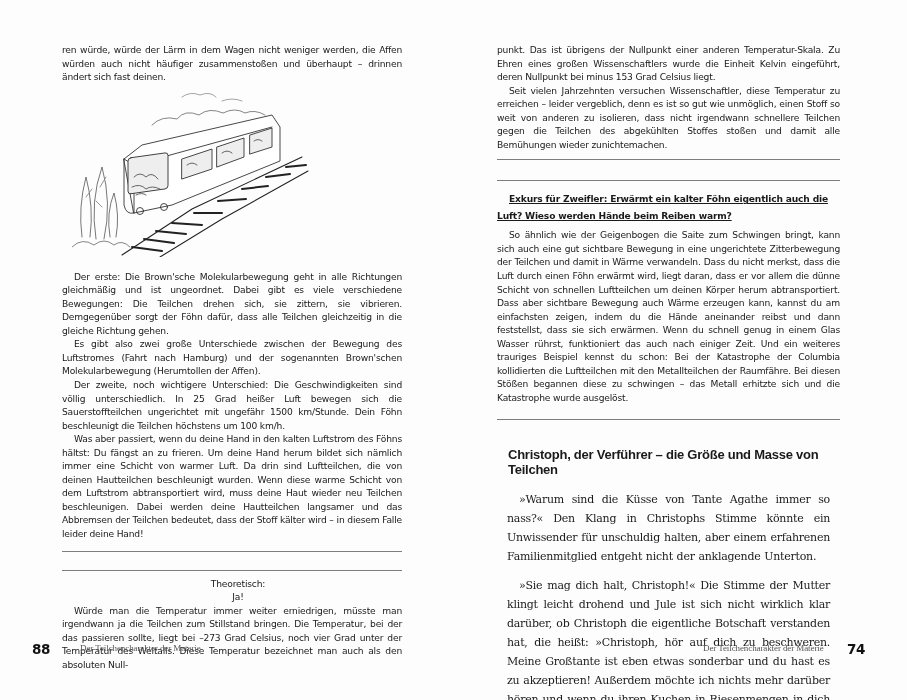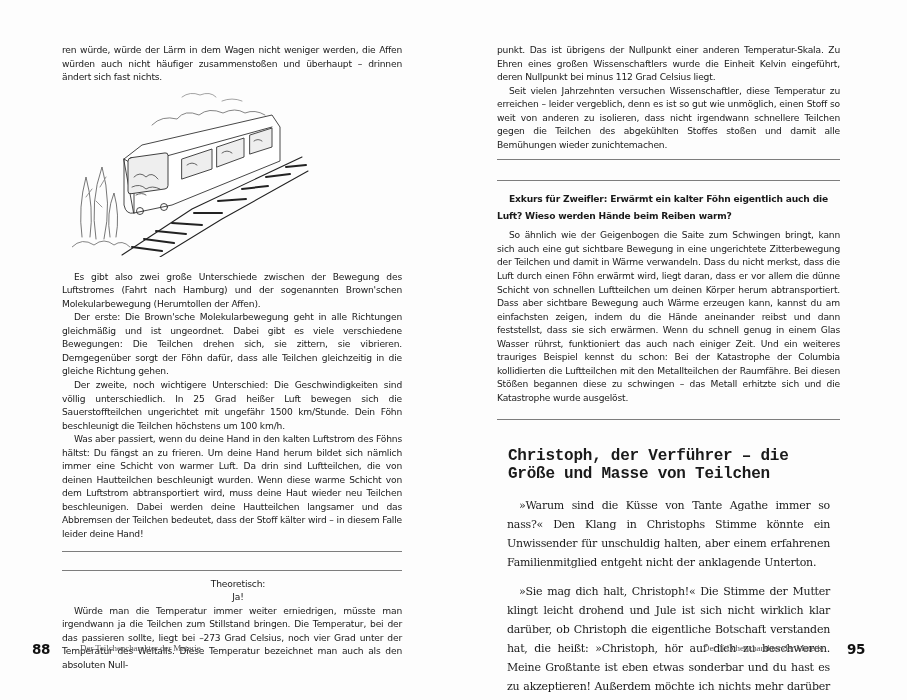--- a/index.html
+++ b/index.html
@@ -21,42 +21,42 @@
   p.para { margin:0; text-align:justify; text-indent:12px; }
   p.noindent { text-indent:0; }
   p.plain { text-align:center; }
 
   .illus { position:relative; height:176px; margin:2px 0 8px 0; }
   .illus svg { position:absolute; left:10px; top:0; }
 
   .rule { height:0; border-top:1.6px solid #7d7d7d; margin:0; }
   .exkurs-title {
     font-family:"DejaVu Sans", sans-serif; font-weight:bold; font-size:9.1px;
-    line-height:15px; margin:0; letter-spacing:-0.2px;
+    line-height:15px; margin:0; letter-spacing:-0.2px;text-decoration:underline;
   }
   .exkurs-body { padding-left:12px; }
 
   .chapter-title {
-    font-family:Liberation Mono, monospace; font-weight:bold; font-size:16px;
+    font-family:Liberation Sans, sans-serif; font-weight:bold; font-size:13px;
     letter-spacing:-0.25px; margin:0; padding-left:11px;
   }
   .serif p {
     font-family:"DejaVu Serif", serif; font-size:11px; line-height:18.9px;
     margin:10px; text-align:justify; text-indent:12px; letter-spacing:-0.25px; word-spacing:0.5px;
   }
 
   .footer { position:absolute; top:643px; font-size:9px; color:#555; font-family:Liberation Serif, serif; letter-spacing:-0.1px; }
   .pagenum { position:absolute; top:641px; font-weight:bold; font-size:13.5px; color:#111; font-family:"DejaVu Sans", sans-serif; letter-spacing:-0.5px;}
 </style>
 </head>
 <body>
 
 <div class="page left">
   <div class="col sans">
-    <p class="para noindent">ren würde, würde der Lärm in dem Wagen nicht weniger werden, die Affen würden auch nicht häufiger zusammenstoßen und überhaupt – drinnen ändert sich fast nichts.</p>
+    <p class="para noindent">ren würde, würde der Lärm in dem Wagen nicht weniger werden, die Affen würden auch nicht häufiger zusammenstoßen und überhaupt – drinnen ändert sich fast deinen.</p>
 
     <div class="illus">
       <svg width="240" height="170" viewBox="0 0 240 170" fill="none" stroke="#333" stroke-width="0.9" stroke-linecap="round">
 
         <path d="M80 38 q10 -10 25 -6 q8 -10 22 -4 q10 -8 24 -2 q12 -6 22 0 q10 -4 20 2" stroke="#777"></path>
         <path d="M110 10 q8 -6 18 -2 q10 -4 16 2" stroke="#999"></path>
         <path d="M150 14 q10 -4 20 0" stroke="#999"></path>
 
         <path d="M52 72 L70 58 L200 28 L208 40 L208 74 L100 118 L62 126 Z" stroke="#333" fill="#fff"></path>
         <path d="M52 72 L52 118 q2 10 10 8"></path>
@@ -80,42 +80,42 @@
 
         <path d="M10 150 q-4 -30 4 -60 q8 30 4 60" stroke="#666"></path>
         <path d="M24 152 q-6 -38 6 -72 q10 36 2 72" stroke="#666"></path>
         <path d="M38 150 q-4 -24 4 -44 q6 22 2 44" stroke="#666"></path>
         <path d="M14 110 l6 -8 M28 100 l6 -10 M30 120 l-6 -6" stroke="#888"></path>
 
         <path d="M0 160 q10 -10 22 -2 q10 -8 20 0 q8 -6 16 2" stroke="#777"></path>
       </svg>
     </div>
 
+    <p class="para">Der erste: Die Brown'sche Molekularbewegung geht in alle Richtungen gleichmäßig und ist ungeordnet. Dabei gibt es viele verschiedene Bewegungen: Die Teilchen drehen sich, sie zittern, sie vibrieren. Demgegenüber sorgt der Föhn dafür, dass alle Teilchen gleichzeitig in die gleiche Richtung gehen.</p>
     <p class="para">Es gibt also zwei große Unterschiede zwischen der Bewegung des Luftstromes (Fahrt nach Hamburg) und der sogenannten Brown'schen Molekularbewegung (Herumtollen der Affen).</p>
-    <p class="para">Der erste: Die Brown'sche Molekularbewegung geht in alle Richtungen gleichmäßig und ist ungeordnet. Dabei gibt es viele verschiedene Bewegungen: Die Teilchen drehen sich, sie zittern, sie vibrieren. Demgegenüber sorgt der Föhn dafür, dass alle Teilchen gleichzeitig in die gleiche Richtung gehen.</p>
     <p class="para">Der zweite, noch wichtigere Unterschied: Die Geschwindigkeiten sind völlig unterschiedlich. In 25 Grad heißer Luft bewegen sich die Sauerstoffteilchen ungerichtet mit ungefähr 1500 km/Stunde. Dein Föhn beschleunigt die Teilchen höchstens um 100 km/h.</p>
     <p class="para">Was aber passiert, wenn du deine Hand in den kalten Luftstrom des Föhns hältst: Du fängst an zu frieren. Um deine Hand herum bildet sich nämlich immer eine Schicht von warmer Luft. Da drin sind Luftteilchen, die von deinen Hautteilchen beschleunigt wurden. Wenn diese warme Schicht von dem Luftstrom abtransportiert wird, muss deine Haut wieder neu Teilchen beschleunigen. Dabei werden deine Hautteilchen langsamer und das Abbremsen der Teilchen bedeutet, dass der Stoff kälter wird – in diesem Falle leider deine Hand!</p>
 
     <div class="rule" style="margin-top:9px;"></div>
     <div class="rule" style="margin-top:18px;"></div>
 
     <div style="margin-top:7px;">
       <p class="para plain">Theoretisch:</p>
       <p class="para plain">Ja!</p>
       <p class="para">Würde man die Temperatur immer weiter erniedrigen, müsste man irgendwann ja die Teilchen zum Stillstand bringen. Die Temperatur, bei der das passieren sollte, liegt bei –273 Grad Celsius, noch vier Grad unter der Temperatur des Weltalls. Diese Temperatur bezeichnet man auch als den absoluten Null-</p>
     </div>
   </div>
 
   <div class="pagenum" style="left:32px;">88</div>
   <div class="footer" style="left:80px;">Der Teilchencharakter der Materie</div>
 </div>
 
 <div class="page right">
   <div class="col sans">
-    <p class="para noindent">punkt. Das ist übrigens der Nullpunkt einer anderen Temperatur-Skala. Zu Ehren eines großen Wissenschaftlers wurde die Einheit Kelvin eingeführt, deren Nullpunkt bei minus 112 Grad Celsius liegt.</p>
+    <p class="para noindent">punkt. Das ist übrigens der Nullpunkt einer anderen Temperatur-Skala. Zu Ehren eines großen Wissenschaftlers wurde die Einheit Kelvin eingeführt, deren Nullpunkt bei minus 153 Grad Celsius liegt.</p>
     <p class="para">Seit vielen Jahrzehnten versuchen Wissenschaftler, diese Temperatur zu erreichen – leider vergeblich, denn es ist so gut wie unmöglich, einen Stoff so weit von anderen zu isolieren, dass nicht irgendwann schnellere Teilchen gegen die Teilchen des abgekühlten Stoffes stoßen und damit alle Bemühungen wieder zunichtemachen.</p>
 
     <div class="rule" style="margin-top:7px;"></div>
     <div class="rule" style="margin-top:20px;"></div>
 
     <div style="margin-top:10px; text-indent:12px;">
       <p class="exkurs-title" style="line-height:17px;">Exkurs für Zweifler: Erwärmt ein kalter Föhn eigentlich auch die Luft? Wieso werden Hände beim Reiben warm?</p>
     </div>
     <p class="para" style="margin-top:4px;">So ähnlich wie der Geigenbogen die Saite zum Schwingen bringt, kann sich auch eine gut sichtbare Bewegung in eine ungerichtete Zitterbewegung der Teilchen und damit in Wärme verwandeln. Dass du nicht merkst, dass die Luft durch einen Föhn erwärmt wird, liegt daran, dass er vor allem die dünne Schicht von schnellen Luftteilchen um deinen Körper herum abtransportiert. Dass aber sichtbare Bewegung auch Wärme erzeugen kann, kannst du am einfachsten zeigen, indem du die Hände aneinander reibst und dann feststellst, dass sie sich erwärmen. Wenn du schnell genug in einem Glas Wasser rührst, funktioniert das auch nach einiger Zeit. Und ein weiteres trauriges Beispiel kennst du schon: Bei der Katastrophe der Columbia kollidierten die Luftteilchen mit den Metallteilchen der Raumfähre. Bei diesen Stößen begannen diese zu schwingen – das Metall erhitzte sich und die Katastrophe wurde ausgelöst.</p>
 
@@ -123,14 +123,14 @@
 
     <h2 class="chapter-title" style="margin-top:27px;">Christoph, der Verführer – die Größe und Masse von Teilchen</h2>
 
     <div class="serif" style="margin-top:14px;">
       <p>»Warum sind die Küsse von Tante Agathe immer so nass?« Den Klang in Christophs Stimme könnte ein Unwissender für unschuldig halten, aber einem erfahrenen Familienmitglied entgeht nicht der anklagende Unterton.</p>
       <p>»Sie mag dich halt, Christoph!« Die Stimme der Mutter klingt leicht drohend und Jule ist sich nicht wirklich klar darüber, ob Christoph die eigentliche Botschaft verstanden hat, die heißt: »Christoph, hör auf dich zu beschweren. Meine Großtante ist eben etwas sonderbar und du hast es zu akzeptieren! Außerdem möchte ich nichts mehr darüber hören und wenn du ihren Kuchen in Riesenmengen in dich hineinfutterst, musst du auch die Unannehmlichkeiten in Kauf</p>
     </div>
   </div>
 
   <div class="footer" style="left:250px;">Der Teilchencharakter der Materie</div>
-  <div class="pagenum" style="left:394px;">95</div>
+  <div class="pagenum" style="left:394px;">74</div>
 </div>
 
 </body></html>

